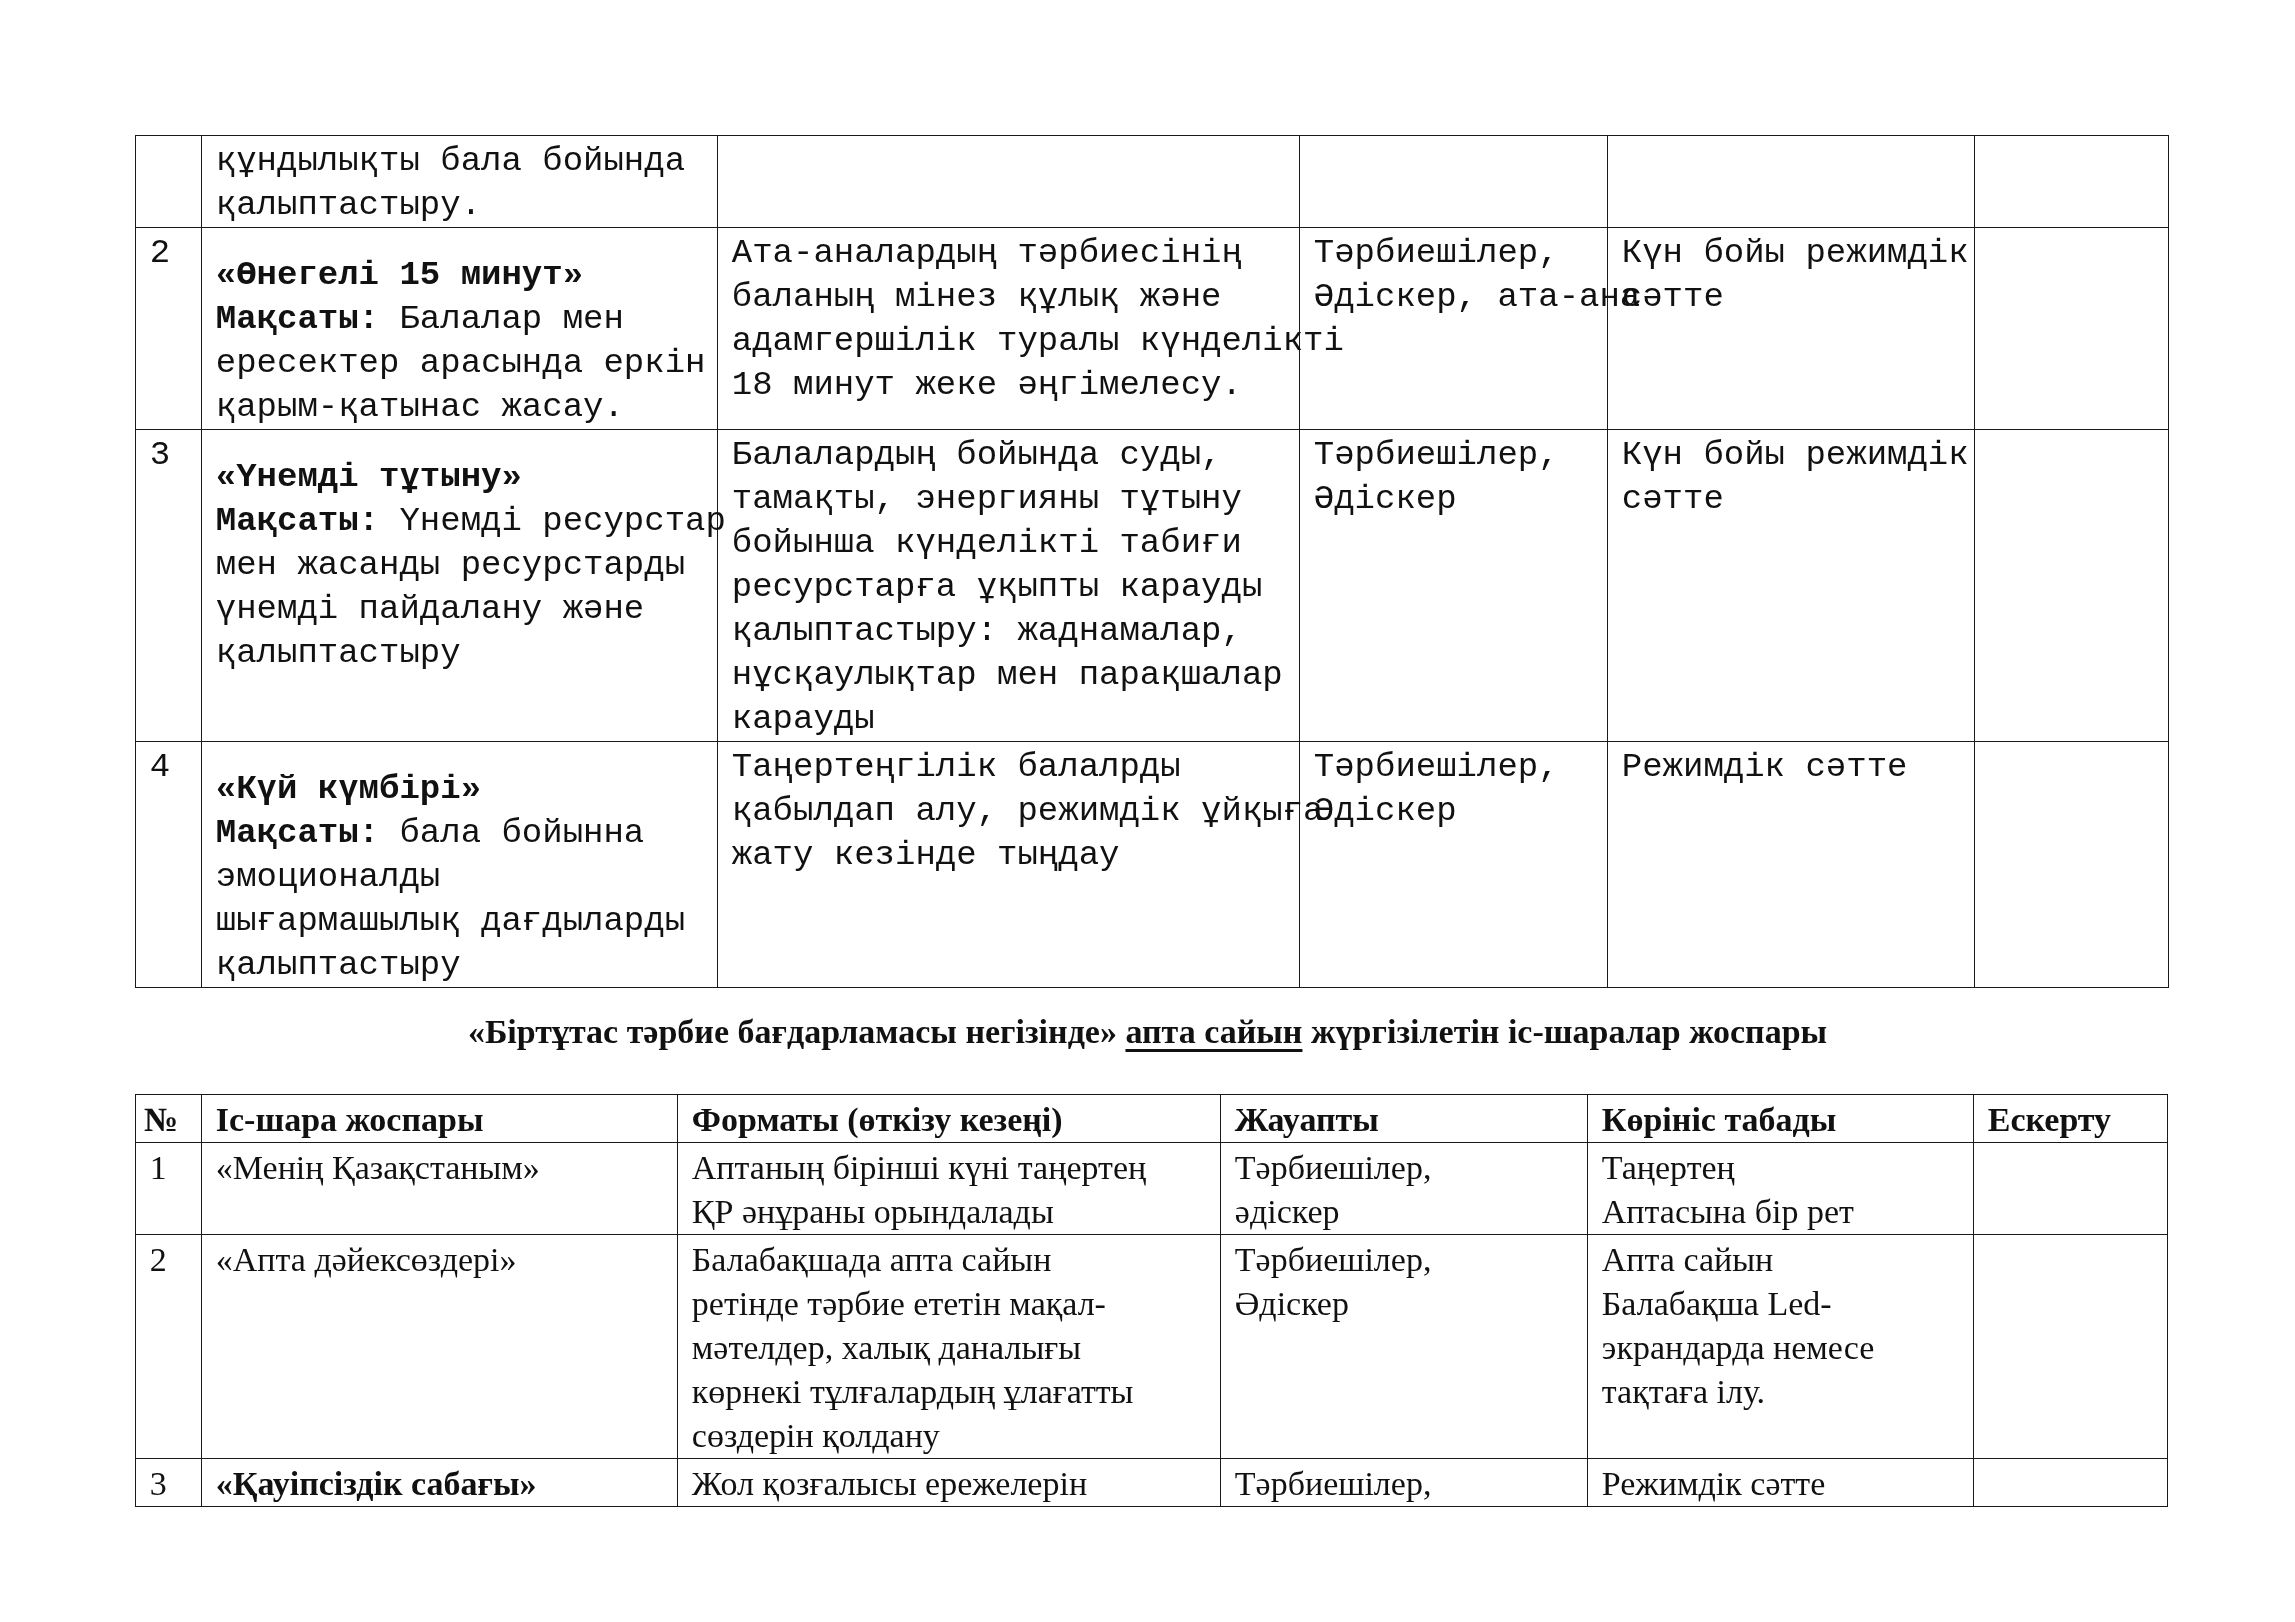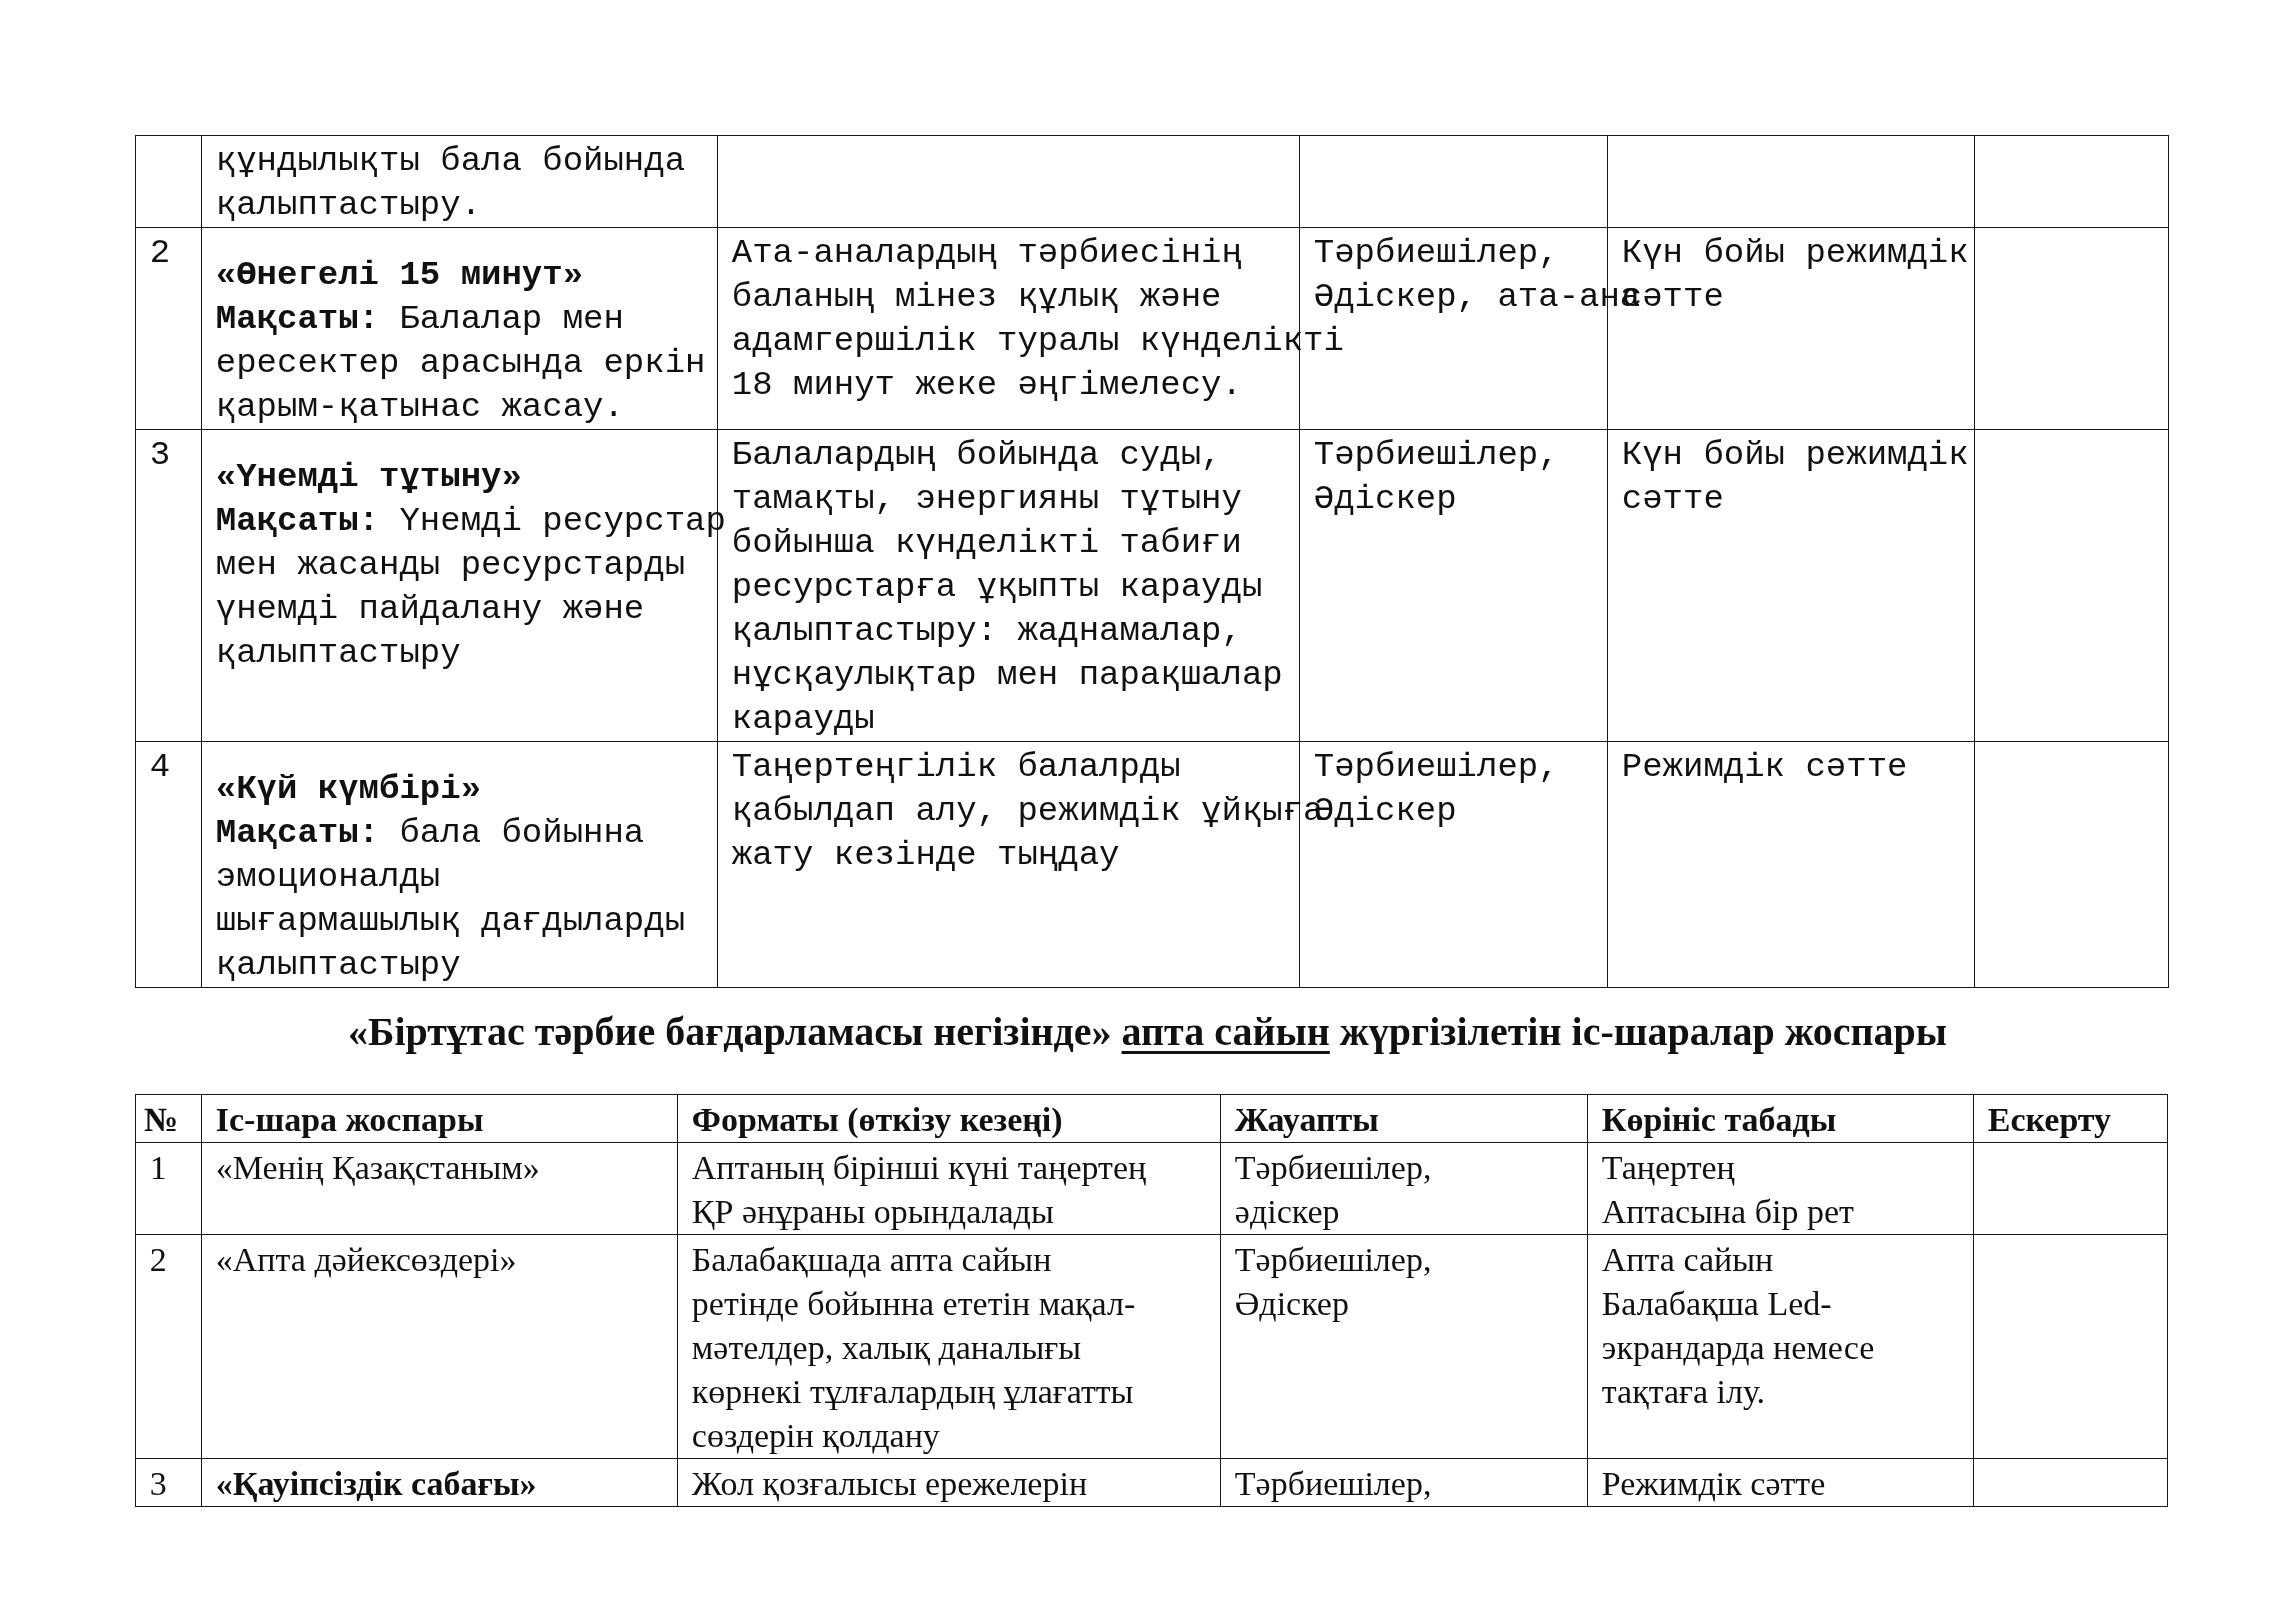--- a/index.html
+++ b/index.html
@@ -7,21 +7,21 @@
          font-family: "Liberation Serif", "DejaVu Serif", serif; color: #111; }
   table { border-collapse: collapse; position: absolute; table-layout: fixed; }
   td, th { border: 1.9px solid #1a1a1a; vertical-align: top; text-align: left;
            font-size: 34px; line-height: 44px; padding: 3.1px 13.8px 0 13.8px; font-weight: normal; }
   th { font-weight: bold; }
   .b { font-weight: bold; margin-top: 22px; }
   .line { display: block; white-space: nowrap; }
   #t1 { left: 135px; top: 135px; width: 2032px; font-family: Liberation Mono, monospace; }
   #t2 { left: 135px; top: 1094px; width: 2032px; }
   #title2 { position: absolute; left: 0; width: 2295px; top: 1010px; text-align: center;
-            font-size: 40px; font-weight: bold; line-height: 44px; }
+            font-size: 34px; font-weight: bold; line-height: 44px; }
   #title2 u { text-decoration-thickness: 3.1px; text-underline-offset: 6.1px; }
 </style>
 </head>
 <body>
 
 <table id="t1">
   <colgroup>
     <col style="width:66px">
       <col style="width:516px">
       <col style="width:582px">
@@ -156,21 +156,21 @@
         <span class="line">Таңертең</span>
         <span class="line">Аптасына бір рет</span>
       </td>
       <td></td>
     </tr>
     <tr style="height:220px">
       <td>2</td>
       <td>«Апта дәйексөздері»</td>
       <td>
         <span class="line">Балабақшада апта сайын</span>
-        <span class="line">ретінде бойынна ететін мақал-</span>
+        <span class="line">ретінде тәрбие ететін мақал-</span>
         <span class="line">мәтелдер, халық даналығы</span>
         <span class="line">көрнекі тұлғалардың ұлағатты</span>
         <span class="line">сөздерін қолдану</span>
       </td>
       <td>
         <span class="line">Тәрбиешілер,</span>
         <span class="line">Әдіскер</span>
       </td>
       <td>
         <span class="line">Апта сайын</span>

